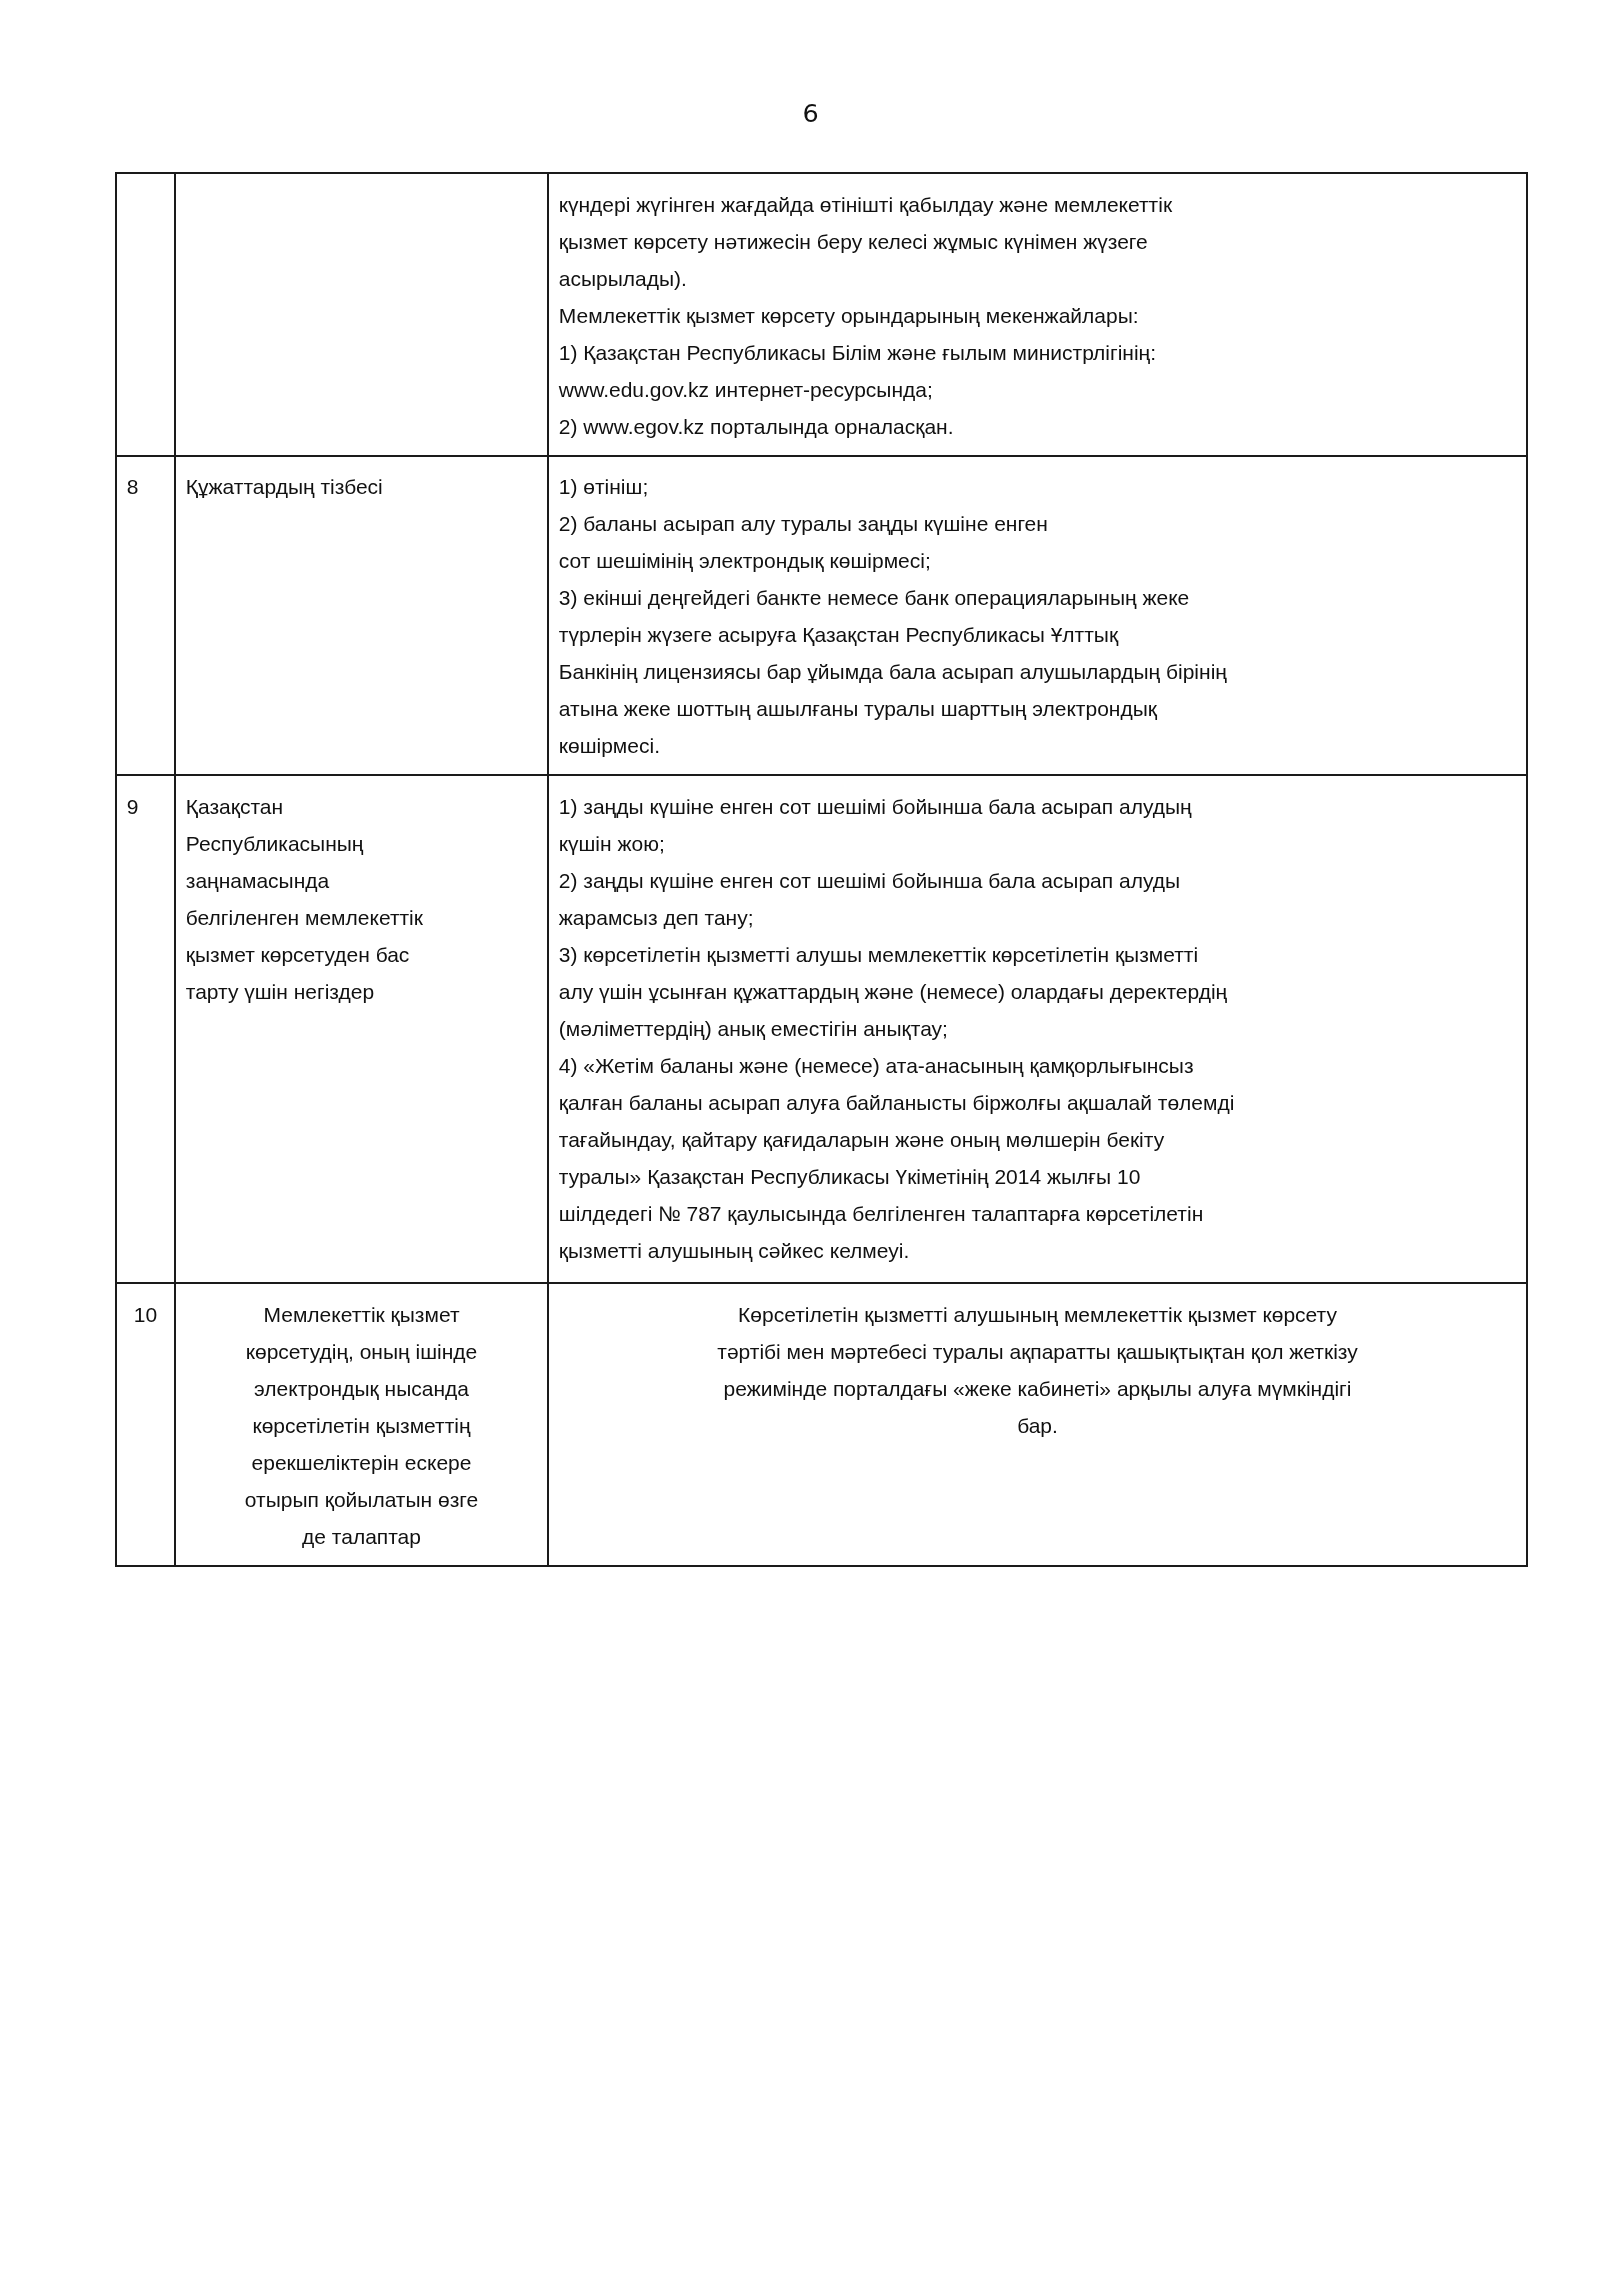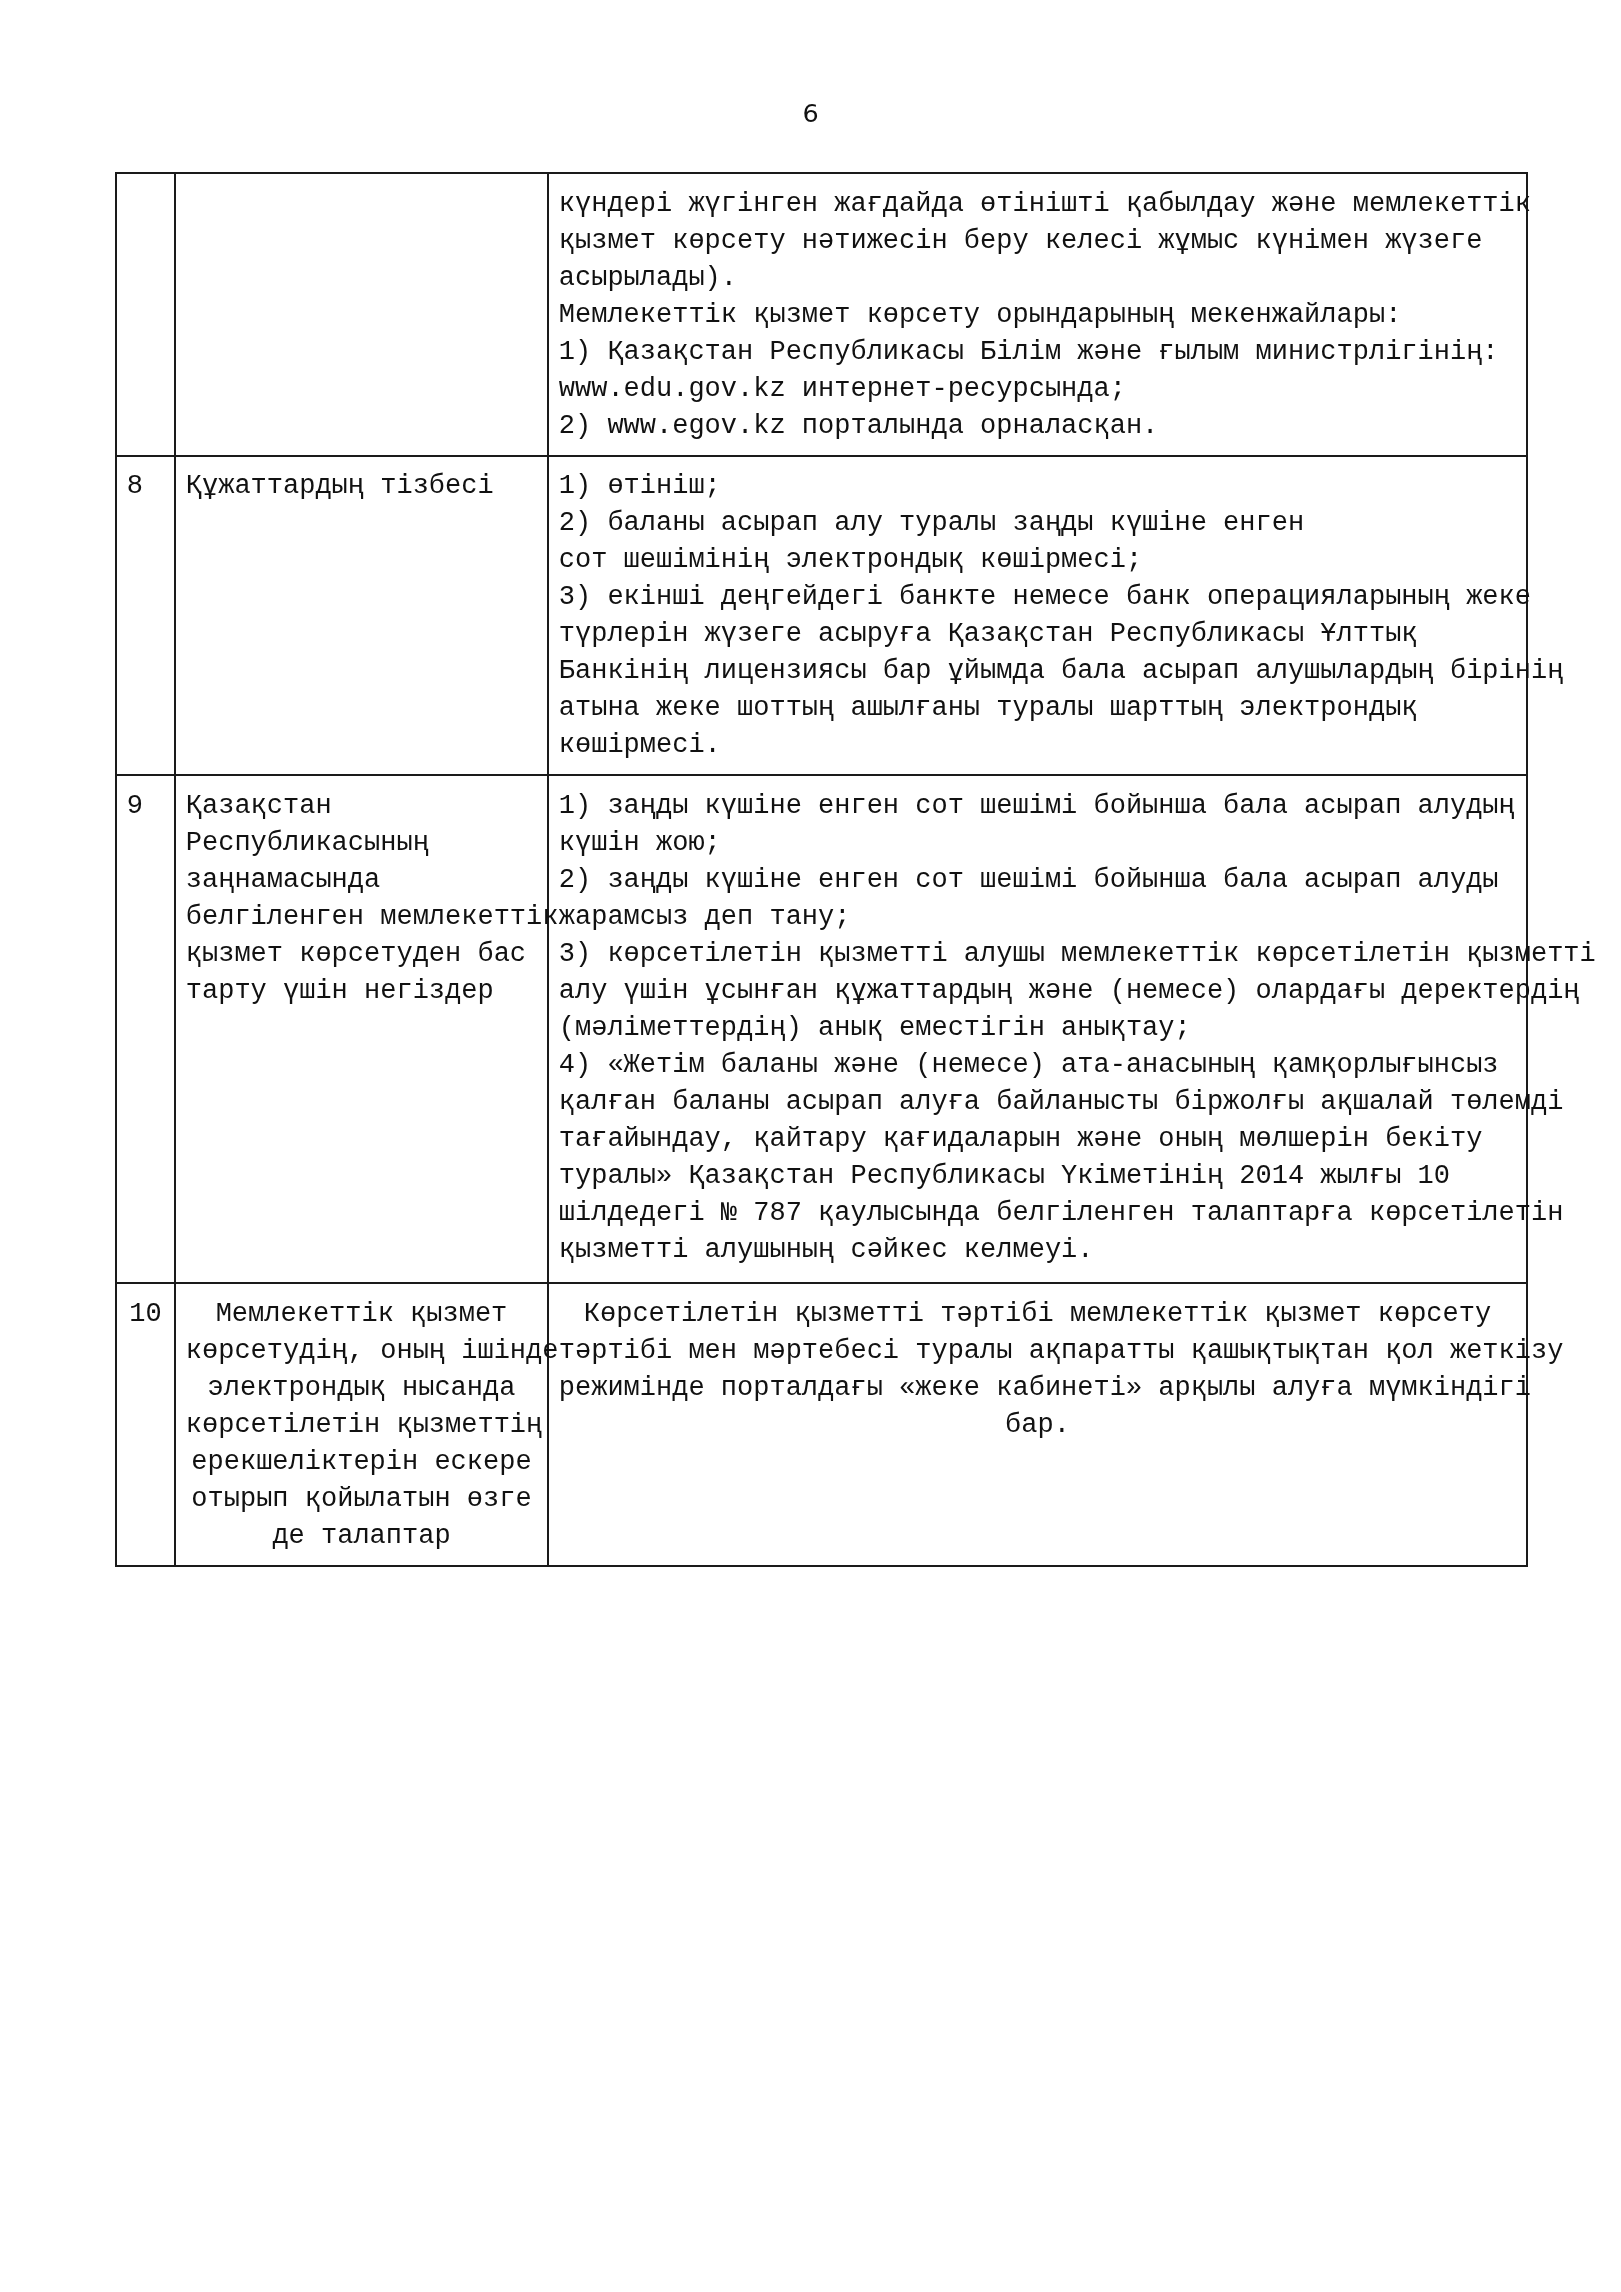--- a/index.html
+++ b/index.html
@@ -5,21 +5,21 @@
   html, body { margin: 0; padding: 0; background: #ffffff; }
   body { width: 1621px; height: 2293px; position: relative; overflow: hidden; }
   .page-number {
     position: absolute; left: 0; width: 1621px; top: 98px;
     text-align: center; font-family: "DejaVu Sans", sans-serif;
     font-size: 25.5px; color: #111;
   }
   table.doc {
     position: absolute; left: 115px; top: 172px;
     width: 1411px; border-collapse: collapse; table-layout: fixed;
-    font-family: Liberation Mono, monospace; font-size: 27px;
+    font-family: Liberation Sans, sans-serif; font-size: 21px;
     line-height: 37px; color: #111;
   }
   table.doc td {
     border: 2px solid #1a1a1a; vertical-align: top;
     padding: 11.8px 9.8px 5.9px 9.8px;
   }
   td.num { width: 39px; padding-left: 8.8px; padding-right: 3.9px; }
   td.name { width: 353px; border-radius: 25px; }
   td.content { }
   .line { display: block; white-space: nowrap; }
@@ -103,21 +103,21 @@
       <td class="name">
         <span class="line">Мемлекеттік қызмет</span>
         <span class="line">көрсетудің, оның ішінде</span>
         <span class="line">электрондық нысанда</span>
         <span class="line">көрсетілетін қызметтің</span>
         <span class="line">ерекшеліктерін ескере</span>
         <span class="line">отырып қойылатын өзге</span>
         <span class="line">де талаптар</span>
       </td>
       <td class="content">
-        <span class="line">Көрсетілетін қызметті тәртібі мемлекеттік қызмет көрсету</span>
+        <span class="line">Көрсетілетін қызметті алушының мемлекеттік қызмет көрсету</span>
         <span class="line">тәртібі мен мәртебесі туралы ақпаратты қашықтықтан қол жеткізу</span>
         <span class="line">режимінде порталдағы «жеке кабинеті» арқылы алуға мүмкіндігі</span>
         <span class="line">бар.</span>
       </td>
     </tr>
   </tbody>
 </table>
 
 
 </body></html>

